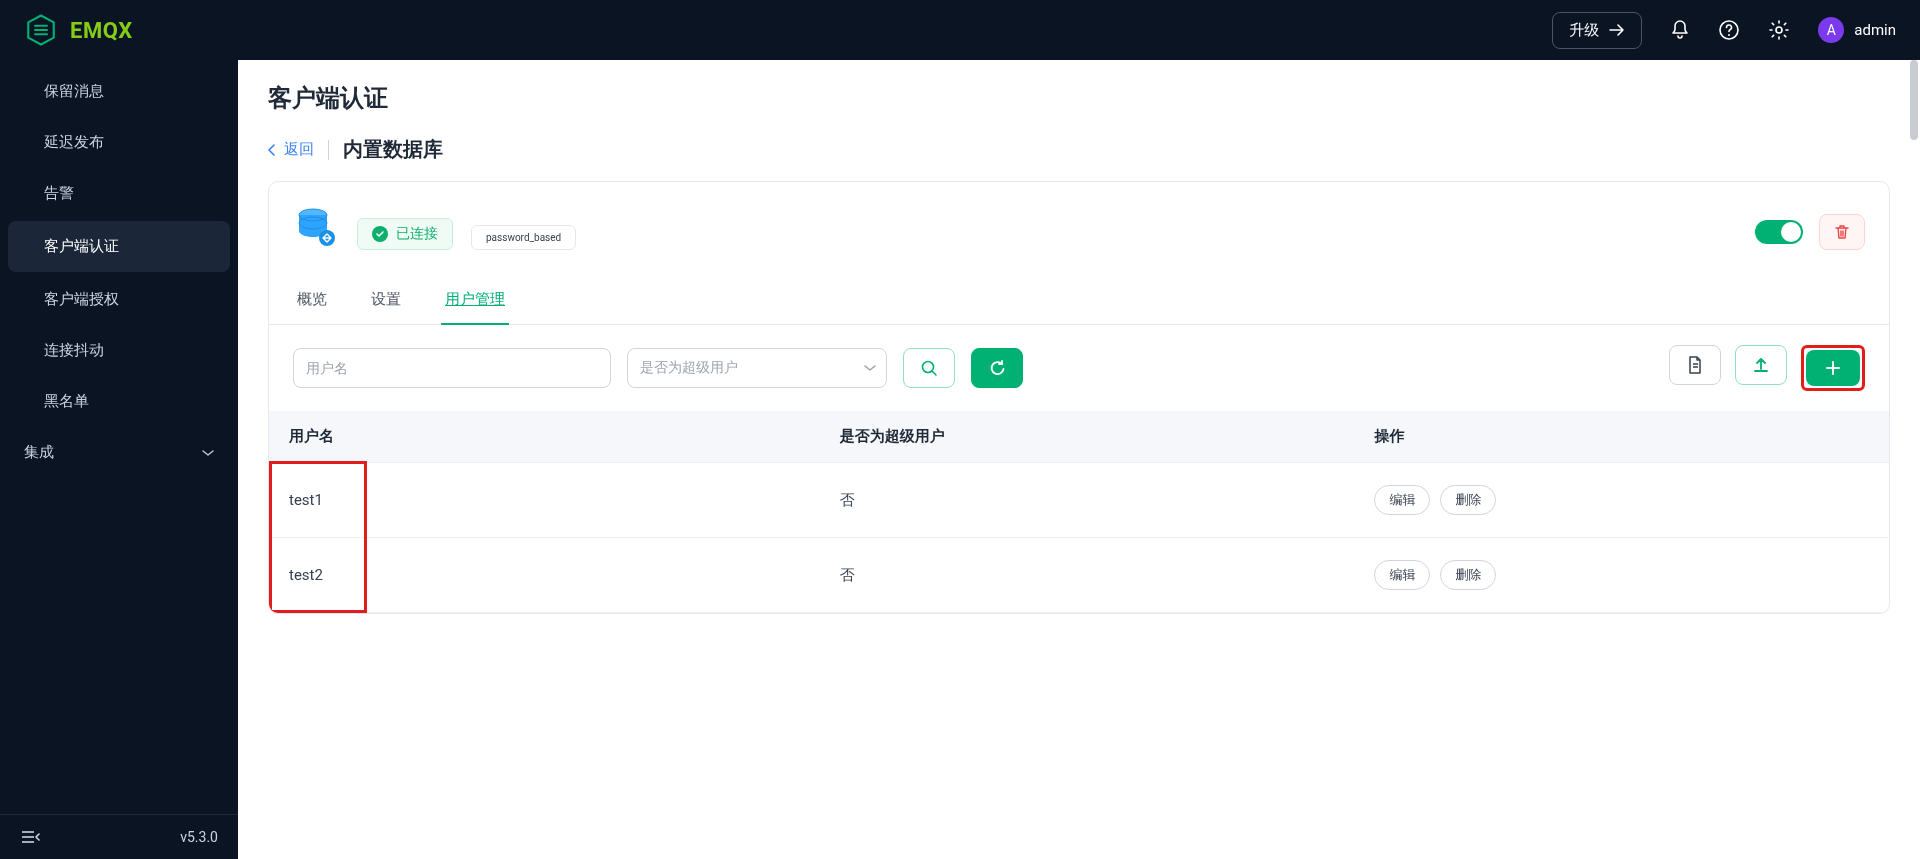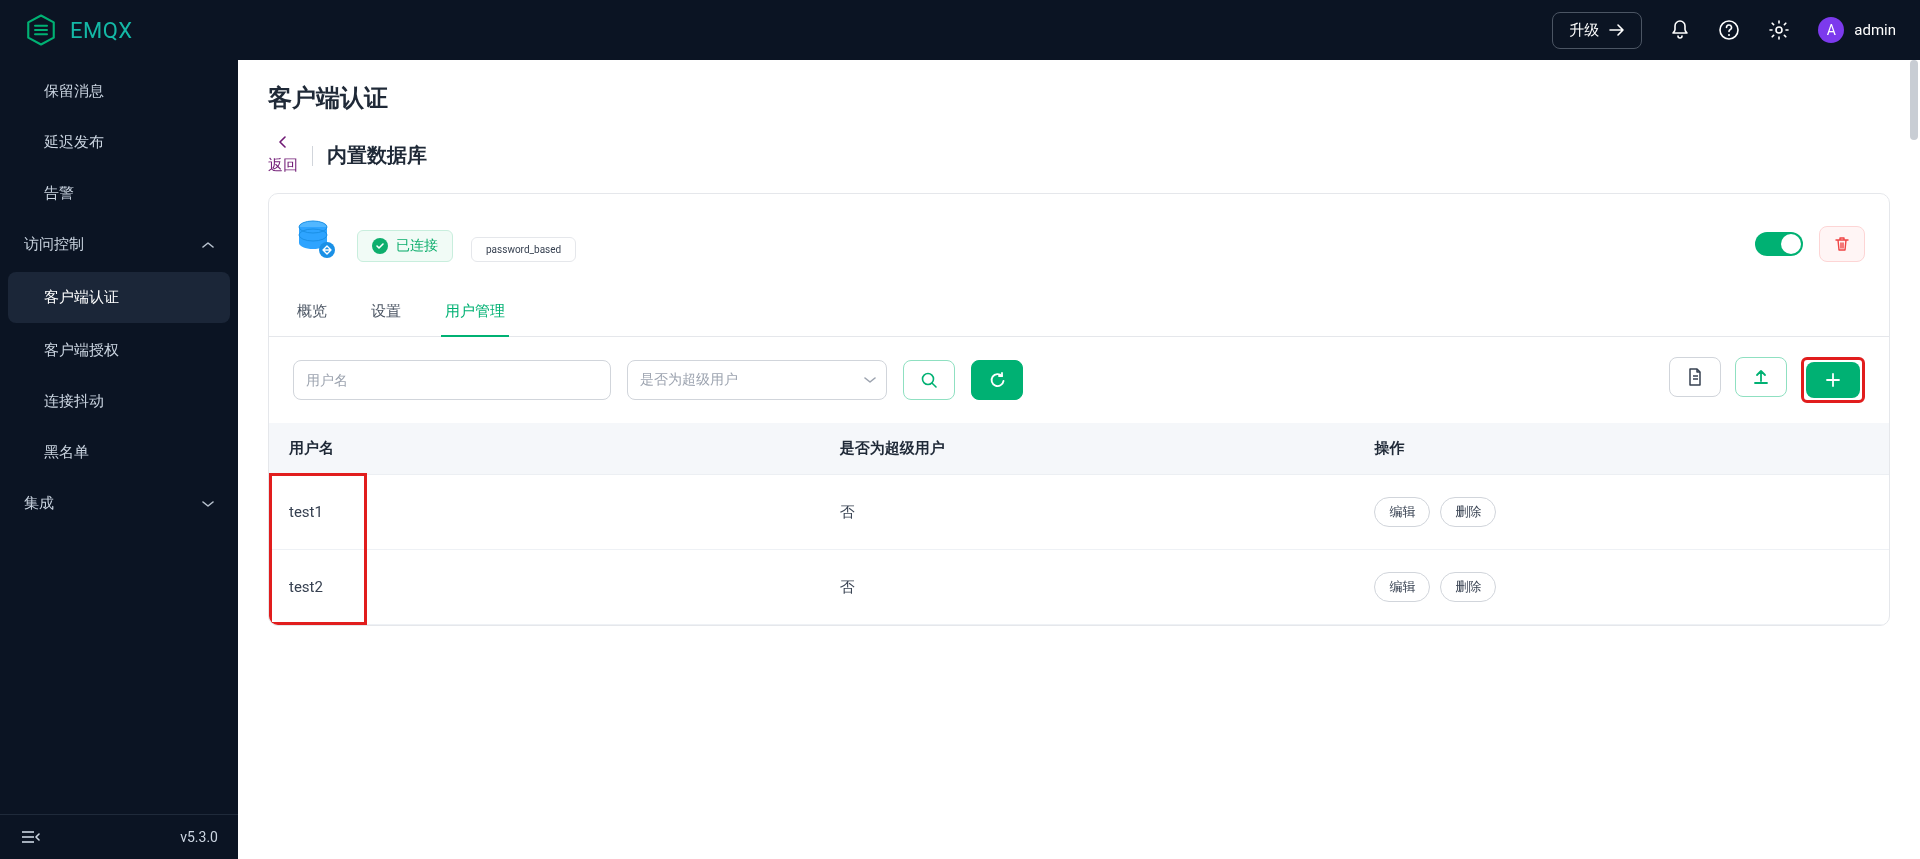--- a/index.html
+++ b/index.html
@@ -13,21 +13,21 @@
     display: flex;
     align-items: center;
     padding: 0 24px;
     color: #fff;
   }
   .logo-wrap { display: flex; align-items: center; gap: 12px; }
   .logo-hex {
     width: 34px; height: 34px; color: #00b173;
   }
   .logo-text {
-    color: #14b8a6; font-weight: 400; font-size: 22px; letter-spacing: .5px;
+    color: #84cc16; font-weight: 700; font-size: 22px; letter-spacing: .5px;
   }
   .header-right {
     margin-left: auto; display: flex; align-items: center; gap: 28px;
   }
   .upgrade-btn {
     border: 1px solid #4b5563; color: #fff; background: transparent;
     padding: 8px 16px; border-radius: 8px; font-size: 15px;
     display: inline-flex; align-items: center; gap: 10px; cursor: pointer;
   }
   .icon-btn { color: #fff; display: inline-flex; cursor: pointer; }
@@ -79,21 +79,21 @@
     padding: 22px 30px 30px 30px;
     min-width: 900px;
   }
   .page-title { font-size: 24px; font-weight: 600; margin-bottom: 22px; }
 
   .back-row {
     display: flex; align-items: center; gap: 14px; margin-bottom: 18px;
   }
   .back-link {
     display: inline-flex; align-items: center; gap: 8px;
-    color: #701a75; font-size: 15px; cursor: pointer; flex-direction: column;
+    color: #3b82f6; font-size: 15px; cursor: pointer;
   }
   .back-divider { width: 1px; height: 20px; background: #d1d5db; }
   .subtitle { font-size: 20px; font-weight: 600; }
 
   .card {
     background: #fff; border: 1px solid #e5e7eb; border-radius: 10px;
     overflow: hidden;
   }
 
   .card-head {
@@ -128,21 +128,21 @@
   }
 
   .tabs {
     display: flex; gap: 36px; padding: 10px 24px 0 24px;
     border-bottom: 1px solid #e5e7eb; margin-top: 6px;
   }
   .tab {
     padding: 14px 4px 14px 4px; font-size: 15px; color: #4b5563; cursor: pointer;
     border-bottom: 2px solid transparent; margin-bottom: -1px;
   }
-  .tab.active { color: #00b173; border-bottom-color: #00b173; font-weight: 500; }
+  .tab.active { color: #00b173; border-bottom-color: #00b173; font-weight: 500; text-decoration: underline; }
 
   .toolbar {
     display: flex; align-items: center; gap: 16px;
     padding: 20px 24px;
   }
   .text-input {
     height: 40px; border: 1px solid #d1d5db; border-radius: 8px;
     padding: 0 12px; font-size: 14px; color: #374151; background: #fff;
   }
   .text-input::placeholder { color: #9ca3af; }
@@ -260,28 +260,20 @@
 </div>
 
 <div class="layout">
 
   <div class="sidebar">
     <div class="menu">
       <div class="menu-item simple">保留消息</div>
       <div class="menu-item simple">延迟发布</div>
       <div class="menu-item simple">告警</div>
 
-      <div class="menu-group-title">
-        <span>访问控制</span>
-        <span class="chev">
-          <svg width="12" height="8" viewBox="0 0 12 8">
-              <path d="M1 6l5-4 5 4" fill="none" stroke="currentColor" stroke-width="1.6" stroke-linecap="round" stroke-linejoin="round"></path>
-            </svg>
-        </span>
-      </div>
       <div class="menu-item active">客户端认证</div>
       <div class="menu-item">客户端授权</div>
       <div class="menu-item">连接抖动</div>
       <div class="menu-item">黑名单</div>
 
       <div class="menu-group-title">
         <span>集成</span>
         <span class="chev">
           <svg width="12" height="8" viewBox="0 0 12 8">
               <path d="M1 2l5 4 5-4" fill="none" stroke="currentColor" stroke-width="1.6" stroke-linecap="round" stroke-linejoin="round"></path>

